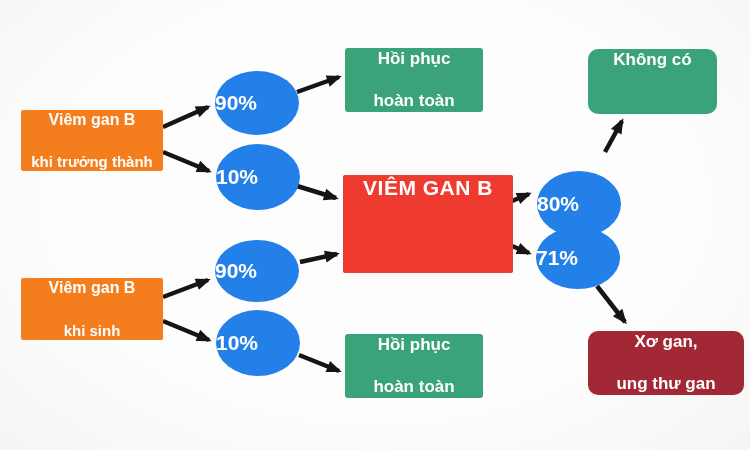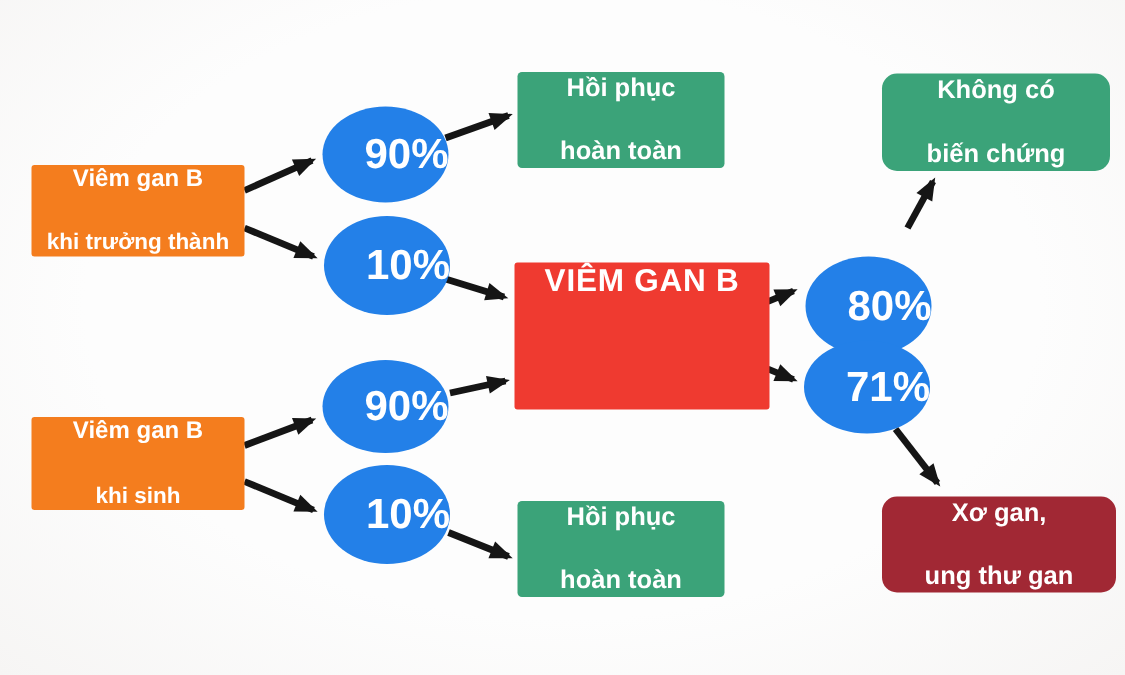--- a/index.html
+++ b/index.html
@@ -18,31 +18,31 @@
     color:#fff;font-weight:bold;text-align:center;line-height:1.28;
   }
   .node span{display:block;}
   .orange{background:#f47d1e;border-radius:2px;font-size:15px;}
   .orange .l1{font-size:16px;}
   .green{background:#3ba379;border-radius:3px;font-size:17px;}
   .green-round{background:#3ba379;border-radius:10px;font-size:17px;}
   .red{background:#ef3a30;border-radius:2px;font-size:21px;letter-spacing:.5px;}
   .darkred{background:#a12834;border-radius:10px;font-size:17px;}
   .ellipse{
-    position:absolute;display:flex;align-items:center;justify-content:flex-end;
+    position:absolute;display:flex;align-items:center;justify-content:flex-start;
     background:#2380e8;border-radius:50%;
-    color:#fff;font-weight:bold;font-size:28px;
+    color:#fff;font-weight:bold;font-size:21px;
   }
   
   #node-adult{left:21px;top:110px;width:142px;height:61px;}
   #node-birth{left:21px;top:278px;width:142px;height:62px;}
   #node-recover-top{left:345px;top:48px;width:138px;height:64px;}
   #node-recover-bottom{left:345px;top:334px;width:138px;height:64px;}
   #node-chronic{left:343px;top:175px;width:170px;height:98px;}
-  #node-no-complication{left:588px;top:49px;width:152px;height:65px;}
+  #node-no-complication{left:588px;top:49px;width:129px;height:65px;}
   #node-cirrhosis{left:588px;top:331px;width:156px;height:64px;}
   
   #ell-adult-90{left:215px;top:71px;width:84px;height:64px;}
   #ell-adult-10{left:216px;top:144px;width:84px;height:66px;}
   #ell-birth-90{left:215px;top:240px;width:84px;height:62px;}
   #ell-birth-10{left:216px;top:310px;width:84px;height:66px;}
   #ell-80{left:537px;top:171px;width:84px;height:66px;}
   #ell-20{left:536px;top:227px;width:84px;height:62px;}
   svg.arrows{position:absolute;left:0;top:0;pointer-events:none;}
   svg.arrows line{stroke:#151515;stroke-width:4.5;}
@@ -110,21 +110,20 @@
     <span>VIÊM GAN B</span>
   </div>
 
   <div class="node green" id="node-recover-bottom">
     <span>Hồi phục</span>
     <span>hoàn toàn</span>
   </div>
 
   <div class="node green-round" id="node-no-complication">
     <span>Không có</span>
-    <span>biến chứng</span>
   </div>
 
   <div class="node darkred" id="node-cirrhosis">
     <span>Xơ gan,</span>
     <span>ung thư gan</span>
   </div>
 
 </div>
 
 </body></html>

